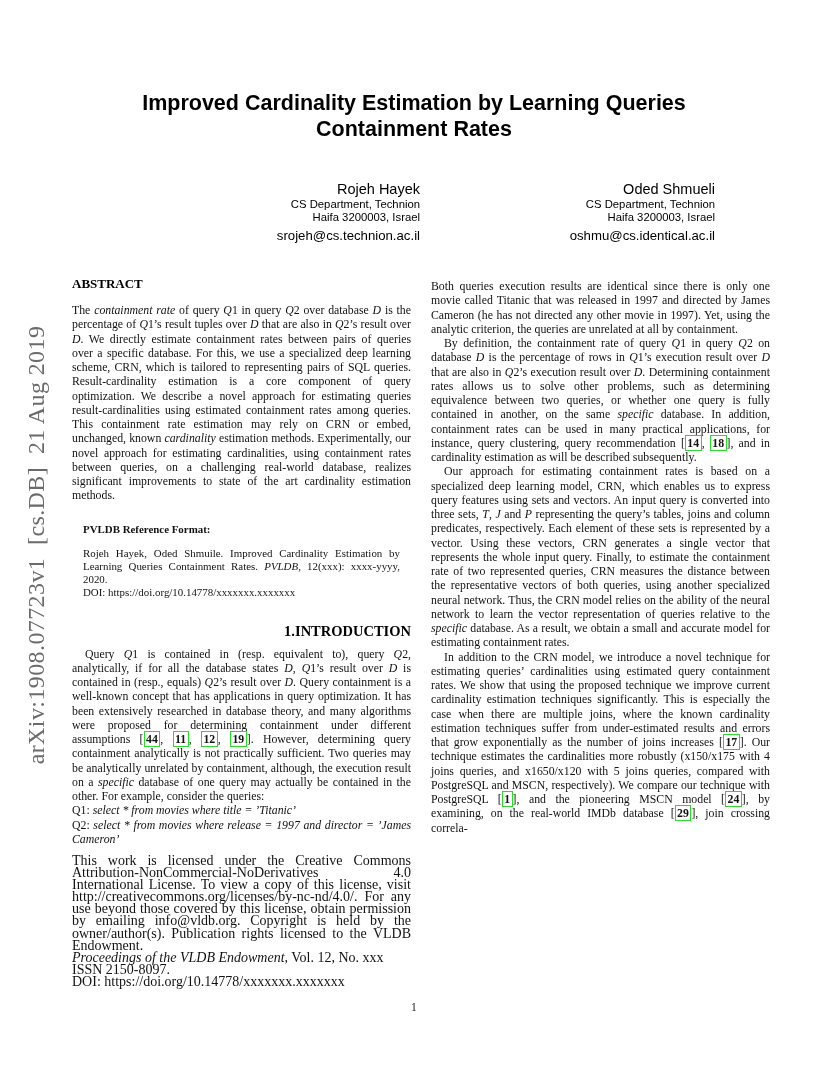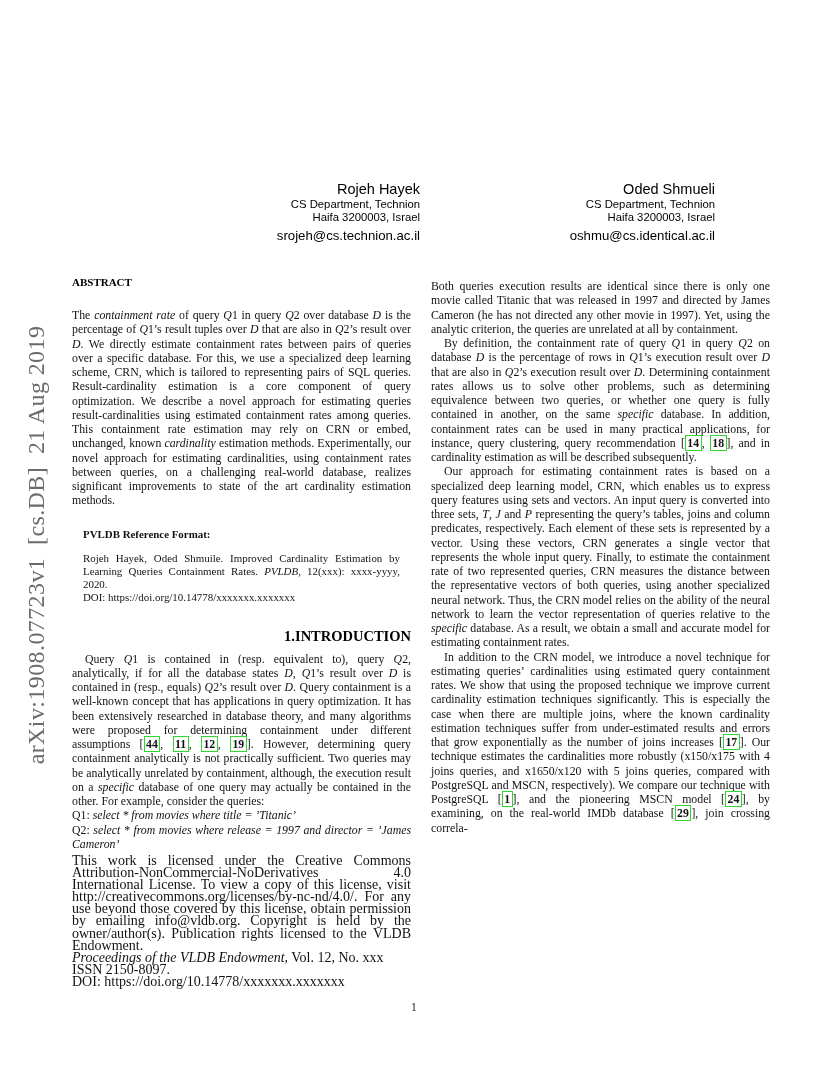--- a/index.html
+++ b/index.html
@@ -21,21 +21,21 @@
   .author { position:absolute; top:181px; width:300px; text-align:right;
     font-family:"Liberation Sans", sans-serif; color:#000; }
   .author.a0 { left:120px; }
   .author.a1 { left:415px; }
   .author-name { font-size:14.5px; line-height:17px; }
   .author-affil { font-size:11.3px; line-height:13.2px; }
   .author-email { font-size:13.2px; margin-top:4px; }
   .columns { position:absolute; top:276px; left:72px; width:698px; display:flex; gap:20px; }
   .col { width:339px; }
   .col.left { display:flex; flex-direction:column; height:712px; }
-  h2.head { margin:0 0 20px 0; font-size:11px; font-weight:bold; color:#000;
+  h2.head { margin:0 0 11px 0; font-size:13px; font-weight:bold; color:#000;
     font-family:"Liberation Serif", serif; }
   h2.sec { margin:13px 0 7px 0; font-size:14.5px; font-weight:bold; color:#000;text-align:right; }
   .sec-num { display:inline-block; min-width:24px; }
   p.body { margin:0; font-size:11.8px; line-height:14.25px; text-align:justify; }
   .indent { text-indent:13px; }
   .rc0 { padding-top:3px; }
   .pvldb { margin-top:9px; font-size:10.9px; line-height:13px; }
   .pvldb-head { margin:0; font-weight:bold; font-size:10.9px; }
   .pvldb p { margin:11px; text-align:justify; }
   .license { margin-top:auto; font-size:14px; line-height:12.1px; text-align:justify; }
@@ -44,20 +44,21 @@
   .cite { border:1px solid #2fd82f; padding:0 1.5px;font-weight:bold; }
   i { font-style:italic; }
 </style>
 </head>
 <body>
 
 <div class="page">
 
   <div class="arxiv-stamp">arXiv:1908.07723v1  [cs.DB]  21 Aug 2019</div>
 
+  <h1 class="title">Improved Cardinality Estimation by Learning Queries<br>Containment Rates</h1>
 
   <div class="author a0">
     <div class="author-name">Rojeh Hayek</div>
     <div class="author-affil">CS Department, Technion</div>
     <div class="author-affil">Haifa 3200003, Israel</div>
     <div class="author-email">srojeh@cs.technion.ac.il</div>
   </div>
 
   <div class="author a1">
     <div class="author-name">Oded Shmueli</div>

